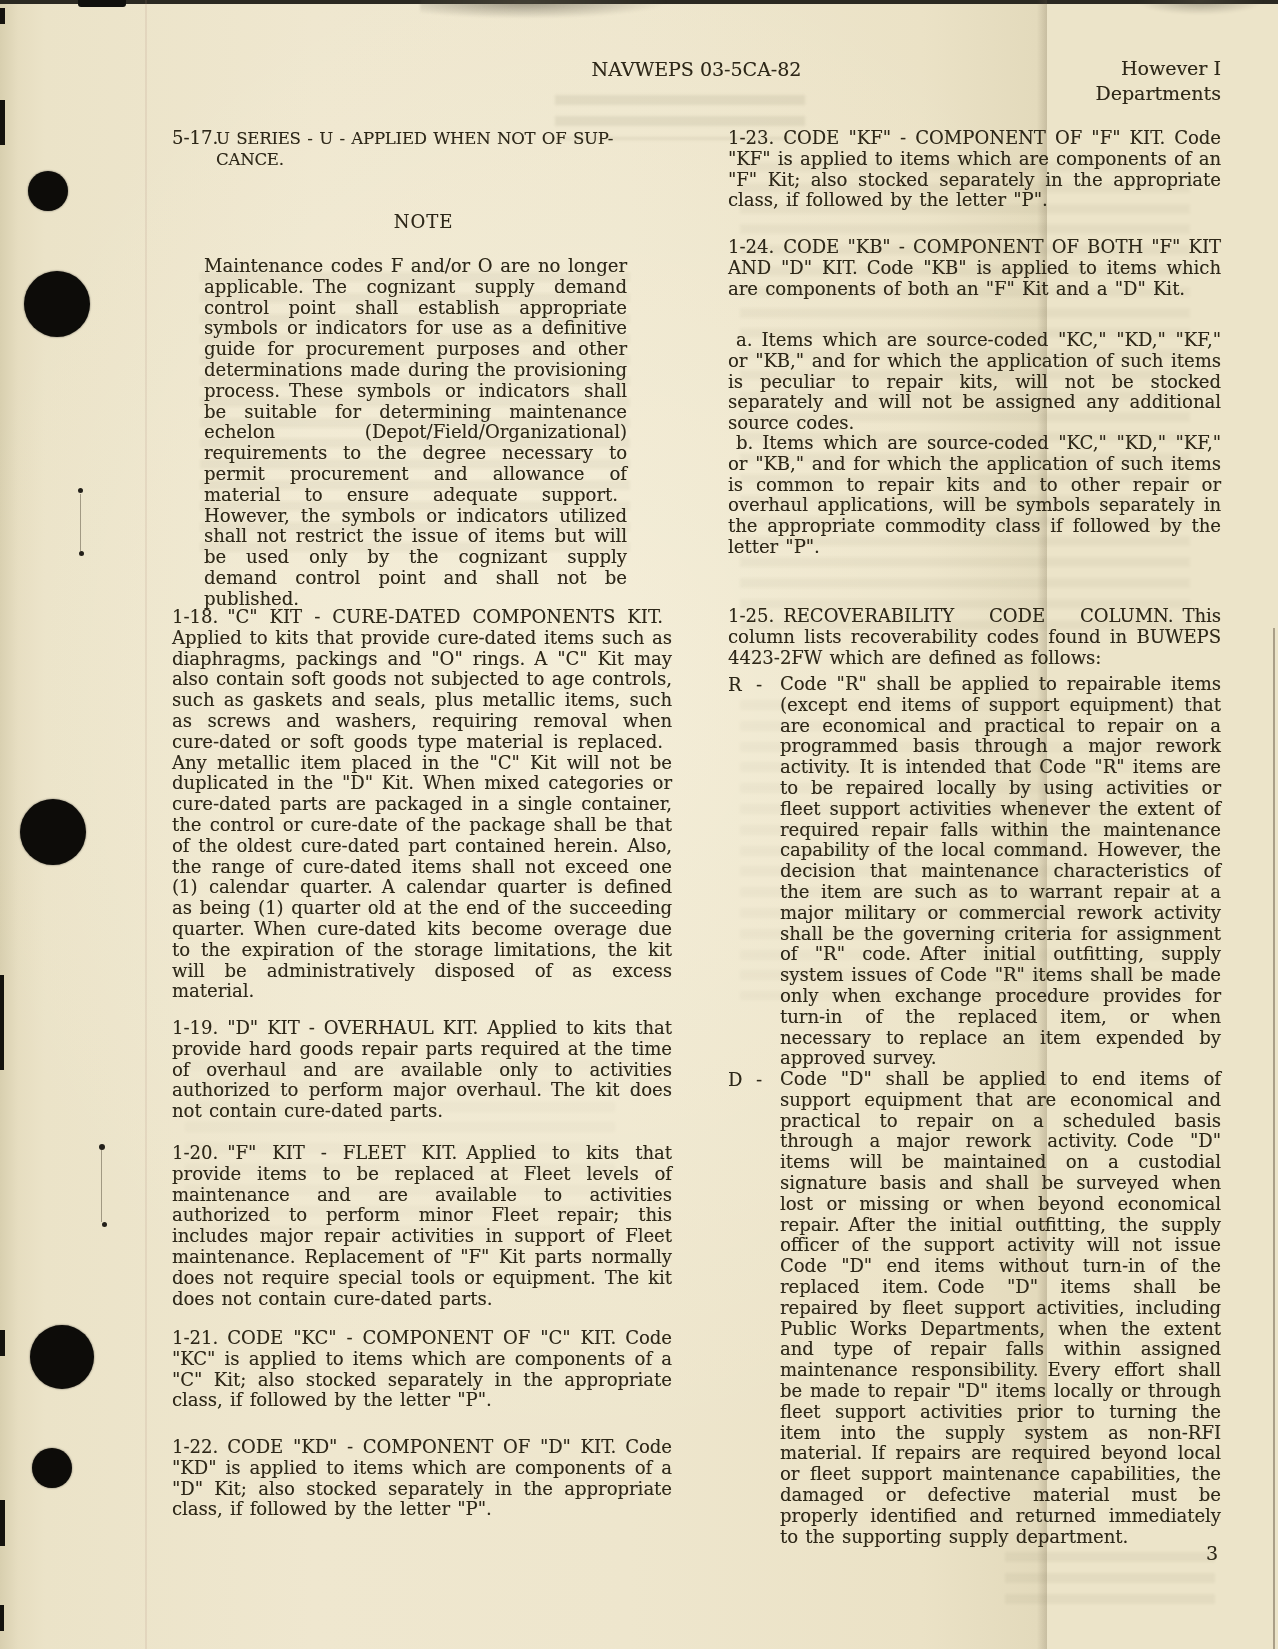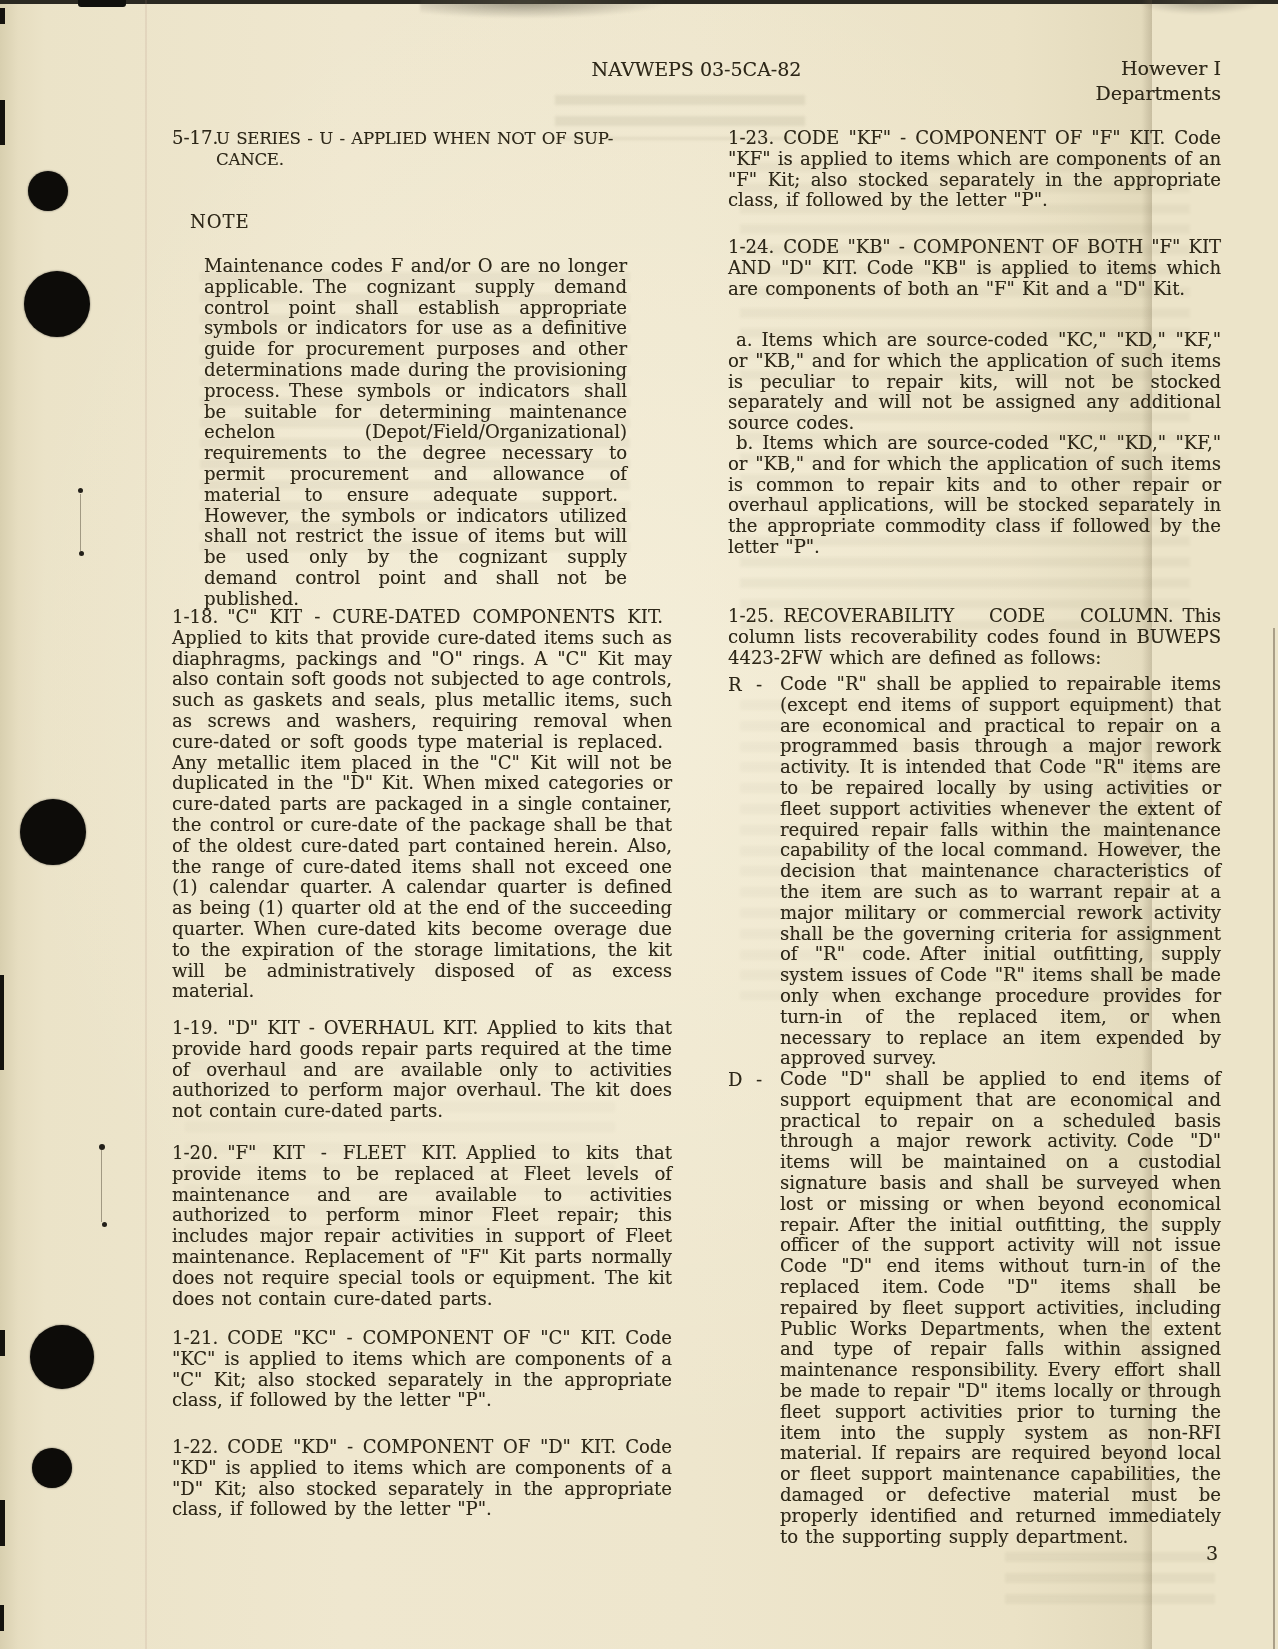--- a/index.html
+++ b/index.html
@@ -1,35 +1,35 @@
 <!DOCTYPE html>
 <html><head>
 <meta charset="utf-8">
 <style>
   html,body{margin:0;padding:0;}
   body{width:1278px;height:1649px;overflow:hidden;background:#ece4c9;}
   .page{
-    position:relative;width:1152px;height:1649px;
+    position:relative;width:1047px;height:1649px;
     font-family:"DejaVu Serif","Liberation Serif",serif;
     color:#2d2718;
     background:
       radial-gradient(ellipse 900px 1100px at 55% 42%, rgba(255,252,238,0.35), rgba(255,252,238,0) 70%),
       linear-gradient(90deg,#d8cfaf 0px,#e6ddc0 18px,#ebe3c8 45px,#efe7cf 30%,#eee6cd 60%,#ebe2c6 88%,#e3dabc 99%,#d9d0b2 100%),
       #ece4c9;
   }
   .ink{ text-shadow:0.25px 0.25px 0 rgba(45,39,24,0.35); }
   .para{
     position:absolute; text-align:justify; font-size:18px; line-height:20.8px;
     width:500px; left:172px; word-spacing:1.5px;
   }
   .hdr{ position:absolute; font-size:19px; }
   .p17-num{ position:absolute; left:0; top:0; }
   .p17-lines{ margin-left:44px; }
   .p17-line{ white-space:nowrap; font-size:16.5px; letter-spacing:-0.2px; line-height:21px; }
-  .note-title{ position:absolute; left:190px; width:423px; letter-spacing:1px; }
+  .note-title{ position:absolute; left:212px; width:423px; text-align:center; letter-spacing:1px; }
   .code-row{ position:absolute; left:728px; width:493px; }
   .code-label{ position:absolute; left:0; top:0; }
   .code-dash{ position:absolute; left:28px; top:0; }
   .code-text{ margin-left:52px; text-align:justify; font-size:18px; line-height:20.8px; word-spacing:1.5px; }
   .indent8{ text-indent:8px; }
   .pageno{ position:absolute; left:1000px; top:1542px; width:218px; text-align:right; font-size:19px; }
 
   
   .top-edge{ position:absolute; left:0; top:0; width:1278px; height:4px; background:#2b2922; }
   .top-edge-seg{ position:absolute; left:78px; top:0; width:48px; height:7px; background:#10100d; border-radius:0 0 3px 3px; }
@@ -113,21 +113,21 @@
 
   <div class="para ink" style="top:607px;">1-18. "C" KIT - CURE-DATED COMPONENTS KIT. Applied to kits that provide cure-dated items such as diaphragms, packings and "O" rings. A "C" Kit may also contain soft goods not subjected to age controls, such as gaskets and seals, plus metallic items, such as screws and washers, requiring removal when cure-dated or soft goods type material is replaced. Any metallic item placed in the "C" Kit will not be duplicated in the "D" Kit. When mixed categories or cure-dated parts are packaged in a single container, the control or cure-date of the package shall be that of the oldest cure-dated part contained herein. Also, the range of cure-dated items shall not exceed one (1) calendar quarter. A calendar quarter is defined as being (1) quarter old at the end of the succeeding quarter. When cure-dated kits become overage due to the expiration of the storage limitations, the kit will be administratively disposed of as excess material.</div>
   <div class="para ink" style="top:1018px;">1-19. "D" KIT - OVERHAUL KIT. Applied to kits that provide hard goods repair parts required at the time of overhaul and are available only to activities authorized to perform major overhaul. The kit does not contain cure-dated parts.</div>
   <div class="para ink" style="top:1143px;">1-20. "F" KIT - FLEET KIT. Applied to kits that provide items to be replaced at Fleet levels of maintenance and are available to activities authorized to perform minor Fleet repair; this includes major repair activities in support of Fleet maintenance. Replacement of "F" Kit parts normally does not require special tools or equipment. The kit does not contain cure-dated parts.</div>
   <div class="para ink" style="top:1328px;">1-21. CODE "KC" - COMPONENT OF "C" KIT. Code "KC" is applied to items which are components of a "C" Kit; also stocked separately in the appropriate class, if followed by the letter "P".</div>
   <div class="para ink" style="top:1437px;">1-22. CODE "KD" - COMPONENT OF "D" KIT. Code "KD" is applied to items which are components of a "D" Kit; also stocked separately in the appropriate class, if followed by the letter "P".</div>
 
   <div class="para ink" style="top:128px;left:728px;width:493px;">1-23. CODE "KF" - COMPONENT OF "F" KIT. Code "KF" is applied to items which are components of an "F" Kit; also stocked separately in the appropriate class, if followed by the letter "P".</div>
   <div class="para ink" style="top:237px;left:728px;width:493px;">1-24. CODE "KB" - COMPONENT OF BOTH "F" KIT AND "D" KIT. Code "KB" is applied to items which are components of both an "F" Kit and a "D" Kit.</div>
   <div class="para ink indent8" style="top:330px;left:728px;width:493px;">a. Items which are source-coded "KC," "KD," "KF," or "KB," and for which the application of such items is peculiar to repair kits, will not be stocked separately and will not be assigned any additional source codes.</div>
-  <div class="para ink indent8" style="top:433px;left:728px;width:493px;">b. Items which are source-coded "KC," "KD," "KF," or "KB," and for which the application of such items is common to repair kits and to other repair or overhaul applications, will be stocked separately in the appropriate commodity class if followed by the letter "P".</div>
+  <div class="para ink indent8" style="top:433px;left:728px;width:493px;">b. Items which are source-coded "KC," "KD," "KF," or "KB," and for which the application of such items is common to repair kits and to other repair or overhaul applications, will be symbols separately in the appropriate commodity class if followed by the letter "P".</div>
   <div class="para ink" style="top:581px;left:728px;width:493px;margin-top:25px;">1-25. RECOVERABILITY CODE COLUMN. This column lists recoverability codes found in BUWEPS 4423-2FW which are defined as follows:</div>
 
   <div class="code-row ink" style="top:674px;">
     <span class="code-label" style="font-size:18px;">R</span>
     <span class="code-dash" style="font-size:18px;">-</span>
     <div class="code-text">Code "R" shall be applied to repairable items (except end items of support equipment) that are economical and practical to repair on a programmed basis through a major rework activity. It is intended that Code "R" items are to be repaired locally by using activities or fleet support activities whenever the extent of required repair falls within the maintenance capability of the local command. However, the decision that maintenance characteristics of the item are such as to warrant repair at a major military or commercial rework activity shall be the governing criteria for assignment of "R" code. After initial outfitting, supply system issues of Code "R" items shall be made only when exchange procedure provides for turn-in of the replaced item, or when necessary to replace an item expended by approved survey.</div>
   </div>
 
   <div class="code-row ink" style="top:1069px;">
     <span class="code-label" style="font-size:18px;">D</span>

